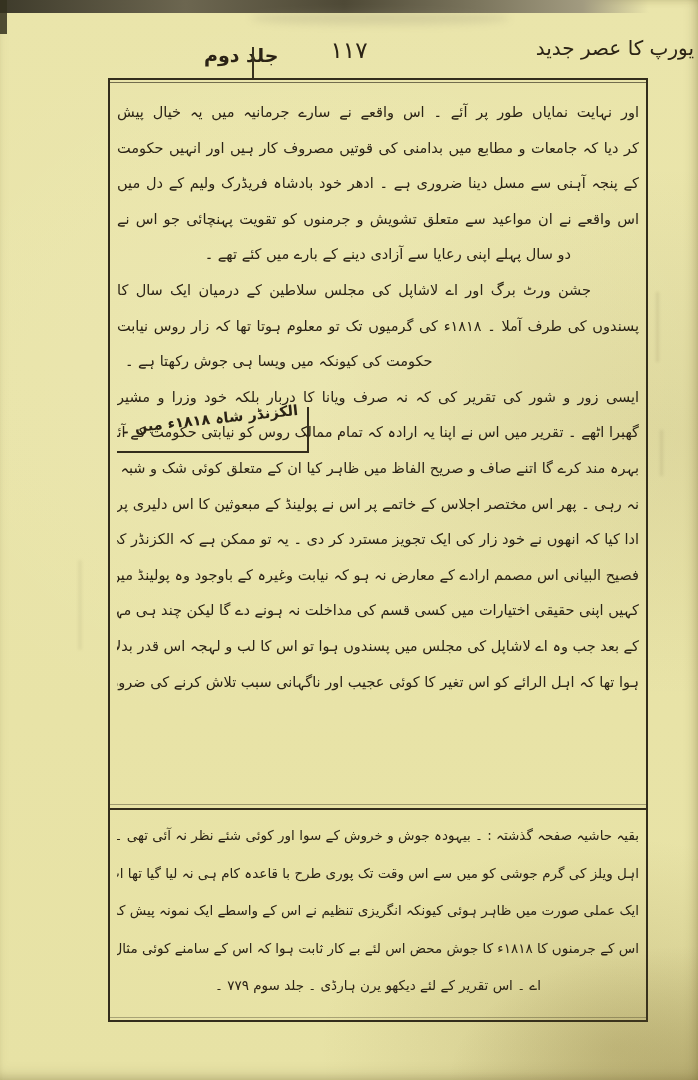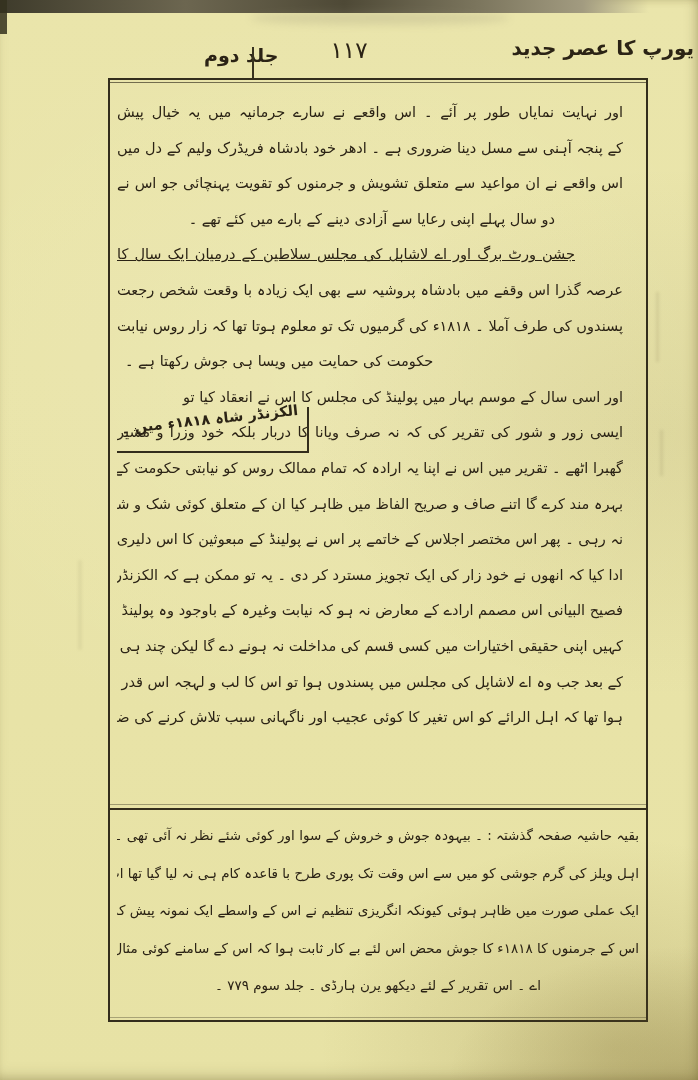--- a/index.html
+++ b/index.html
@@ -19,36 +19,36 @@
   .top-band{position:absolute;top:0;left:0;width:662px;height:13px;
     background:linear-gradient(90deg,#3e3b2b 0%,#6c6650 28%,#4e4936 52%,#7b755d 72%,#a29b80 88%,rgba(162,155,128,0) 98%);}
   .top-smudge{position:absolute;top:11px;left:250px;width:260px;height:14px;background:#8e8870;opacity:.22;filter:blur(4px);border-radius:50%;}
   .edge-mark{position:absolute;top:0;left:0;width:7px;height:34px;background:#34311f;opacity:.85;}
   .bleed{position:absolute;background:#6f6442;filter:blur(1.5px);opacity:.14;}
   .bleed.b1{left:656px;top:292px;width:3px;height:70px;}
   .bleed.b2{left:660px;top:430px;width:3px;height:46px;}
   .bleed.b3{left:78px;top:560px;width:4px;height:90px;opacity:.08;}
 
   
-  .hdr-title{position:absolute;top:36px;right:4px;direction:rtl;font-size:20px;font-weight:bold;letter-spacing:-.5px;}
+  .hdr-title{position:absolute;top:36px;right:4px;direction:rtl;font-size:20px;font-weight:normal;letter-spacing:-.5px;}
   .hdr-page{position:absolute;top:37px;left:50%;transform:translateX(-50%);font-size:23px;font-weight:normal;direction:rtl;}
   .hdr-vol{position:absolute;top:44px;left:204px;font-size:19px;font-weight:bold;direction:rtl;}
   .hdr-notch{position:absolute;left:252px;top:47px;width:2px;height:33px;background:#38321f;}
 
   
   .frame{position:absolute;left:108px;top:78px;width:540px;height:944px;
     border:2.5px solid #332d1c;box-sizing:border-box;}
   .frame::before{content:"";position:absolute;left:0;right:0;top:1.5px;border-top:1.5px solid rgba(51,45,28,.65);}
   .frame::after{content:"";position:absolute;left:0;right:0;bottom:2px;border-bottom:1px solid rgba(51,45,28,.35);}
 
-  .body-text{position:absolute;left:7px;right:23px;top:15px;direction:rtl;}
+  .body-text{position:absolute;left:7px;right:7px;top:15px;direction:rtl;}
   .tline{display:block;height:35.6px;line-height:35.6px;font-size:14.5px;
     overflow:hidden;text-align:justify;text-align-last:justify;white-space:nowrap;color:#2b2315;}
   .tline.para-end-center{text-align-last:center;padding:0 68px 0 92px;}
-  .tline.para-start{padding-right:48px;text-decoration:underline;}
+  .tline.para-start{padding-right:48px;}
   .tline.para-end-left{text-align-last:left;padding-left:8px;padding-right:150px;}
   .tline.beside-note{padding-left:202px;}
 
   
   .margin-note{position:absolute;left:0;top:312px;width:192px;height:46px;
     border-left:none;border-right:2px solid #332d1c;border-bottom:2px solid #332d1c;
     box-sizing:border-box;direction:rtl;overflow:visible;}
   .margin-note span{display:block;transform:rotate(-6deg) translateY(2px);transform-origin:left bottom;
     font-weight:bold;font-size:14.5px;line-height:40px;text-align:center;white-space:nowrap;}
 
@@ -78,28 +78,27 @@
 
   <div class="hdr-title">یورپ کا عصر جدید</div>
   <div class="hdr-page">١١٧</div>
   <div class="hdr-vol">جلد دوم</div>
   <div class="hdr-notch"></div>
 
   <div class="frame">
 
     <div class="body-text">
       <span class="tline">اور نہایت نمایاں طور پر آئے ۔ اس واقعے نے سارے جرمانیہ میں یہ خیال پیش</span>
+      <span class="tline">کر دیا کہ جامعات و مطابع میں بدامنی کی قوتیں مصروف کار ہیں اور انہیں حکومت</span>
       <span class="tline">کے پنجہ آہنی سے مسل دینا ضروری ہے ۔ ادھر خود بادشاہ فریڈرک ولیم کے دل میں</span>
       <span class="tline">اس واقعے نے ان مواعید سے متعلق تشویش و جرمنوں کو تقویت پہنچائی جو اس نے</span>
       <span class="tline para-end-center">دو سال پہلے اپنی رعایا سے آزادی دینے کے بارے میں کئے تھے ۔</span>
       <span class="tline para-start">جشن ورٹ برگ اور اے لاشاپل کی مجلس سلاطین کے درمیان ایک سال کا</span>
-      <span class="tline">عرصہ گذرا اس وقفے میں بادشاہ پروشیہ سے بھی ایک زیادہ با وقعت شخص رجعت</span>
       <span class="tline">پسندوں کی طرف آملا ۔ ١٨١٨ء کی گرمیوں تک تو معلوم ہوتا تھا کہ زار روس نیابت</span>
-      <span class="tline para-end-left">حکومت کی حمایت میں ویسا ہی جوش رکھتا ہے ۔</span>
-      <span class="tline beside-note">اور اسی سال کے موسم بہار میں پولینڈ کی مجلس کا اس نے انعقاد کیا تو</span>
+      <span class="tline para-end-left">حکومت کی کیونکہ میں ویسا ہی جوش رکھتا ہے ۔</span>
       <span class="tline">ایسی زور و شور کی تقریر کی کہ نہ صرف ویانا کا دربار بلکہ خود وزرا و مشیر</span>
       <span class="tline">گھبرا اٹھے ۔ تقریر میں اس نے اپنا یہ ارادہ کہ تمام ممالک روس کو نیابتی حکومت کے آئین سے</span>
       <span class="tline">بہرہ مند کرے گا اتنے صاف و صریح الفاظ میں ظاہر کیا ان کے متعلق کوئی شک و شبہ کی گنجائش باقی</span>
       <span class="tline">نہ رہی ۔ پھر اس مختصر اجلاس کے خاتمے پر اس نے پولینڈ کے مبعوثین کا اس دلیری پر بھی شکریہ</span>
       <span class="tline">ادا کیا کہ انھوں نے خود زار کی ایک تجویز مسترد کر دی ۔ یہ تو ممکن ہے کہ الکزنڈر کی یہ وارسا والی عام پسند</span>
       <span class="tline">فصیح البیانی اس مصمم ارادے کے معارض نہ ہو کہ نیابت وغیرہ کے باوجود وہ پولینڈ میں یا اور</span>
       <span class="tline">کہیں اپنی حقیقی اختیارات میں کسی قسم کی مداخلت نہ ہونے دے گا لیکن چند ہی مہینے</span>
       <span class="tline">کے بعد جب وہ اے لاشاپل کی مجلس میں پسندوں ہوا تو اس کا لب و لہجہ اس قدر بدلا</span>
       <span class="tline">ہوا تھا کہ اہل الرائے کو اس تغیر کا کوئی عجیب اور ناگہانی سبب تلاش کرنے کی ضرورت نہ ہوئی</span>
 

